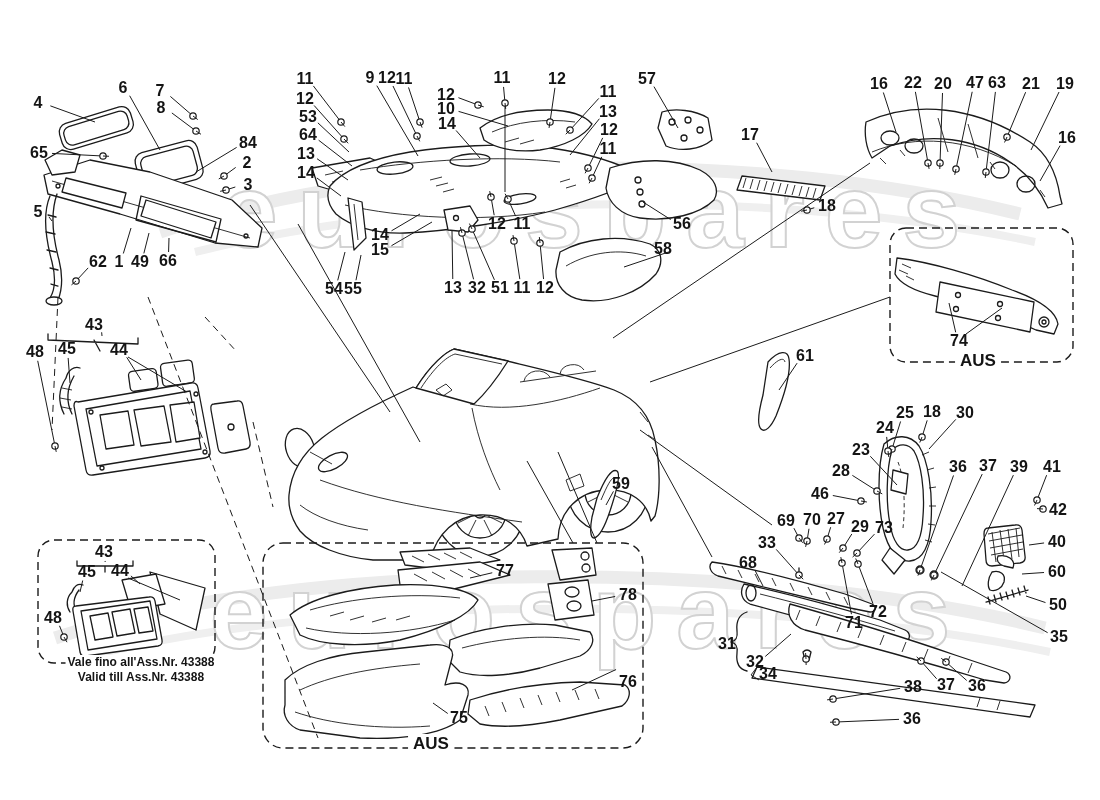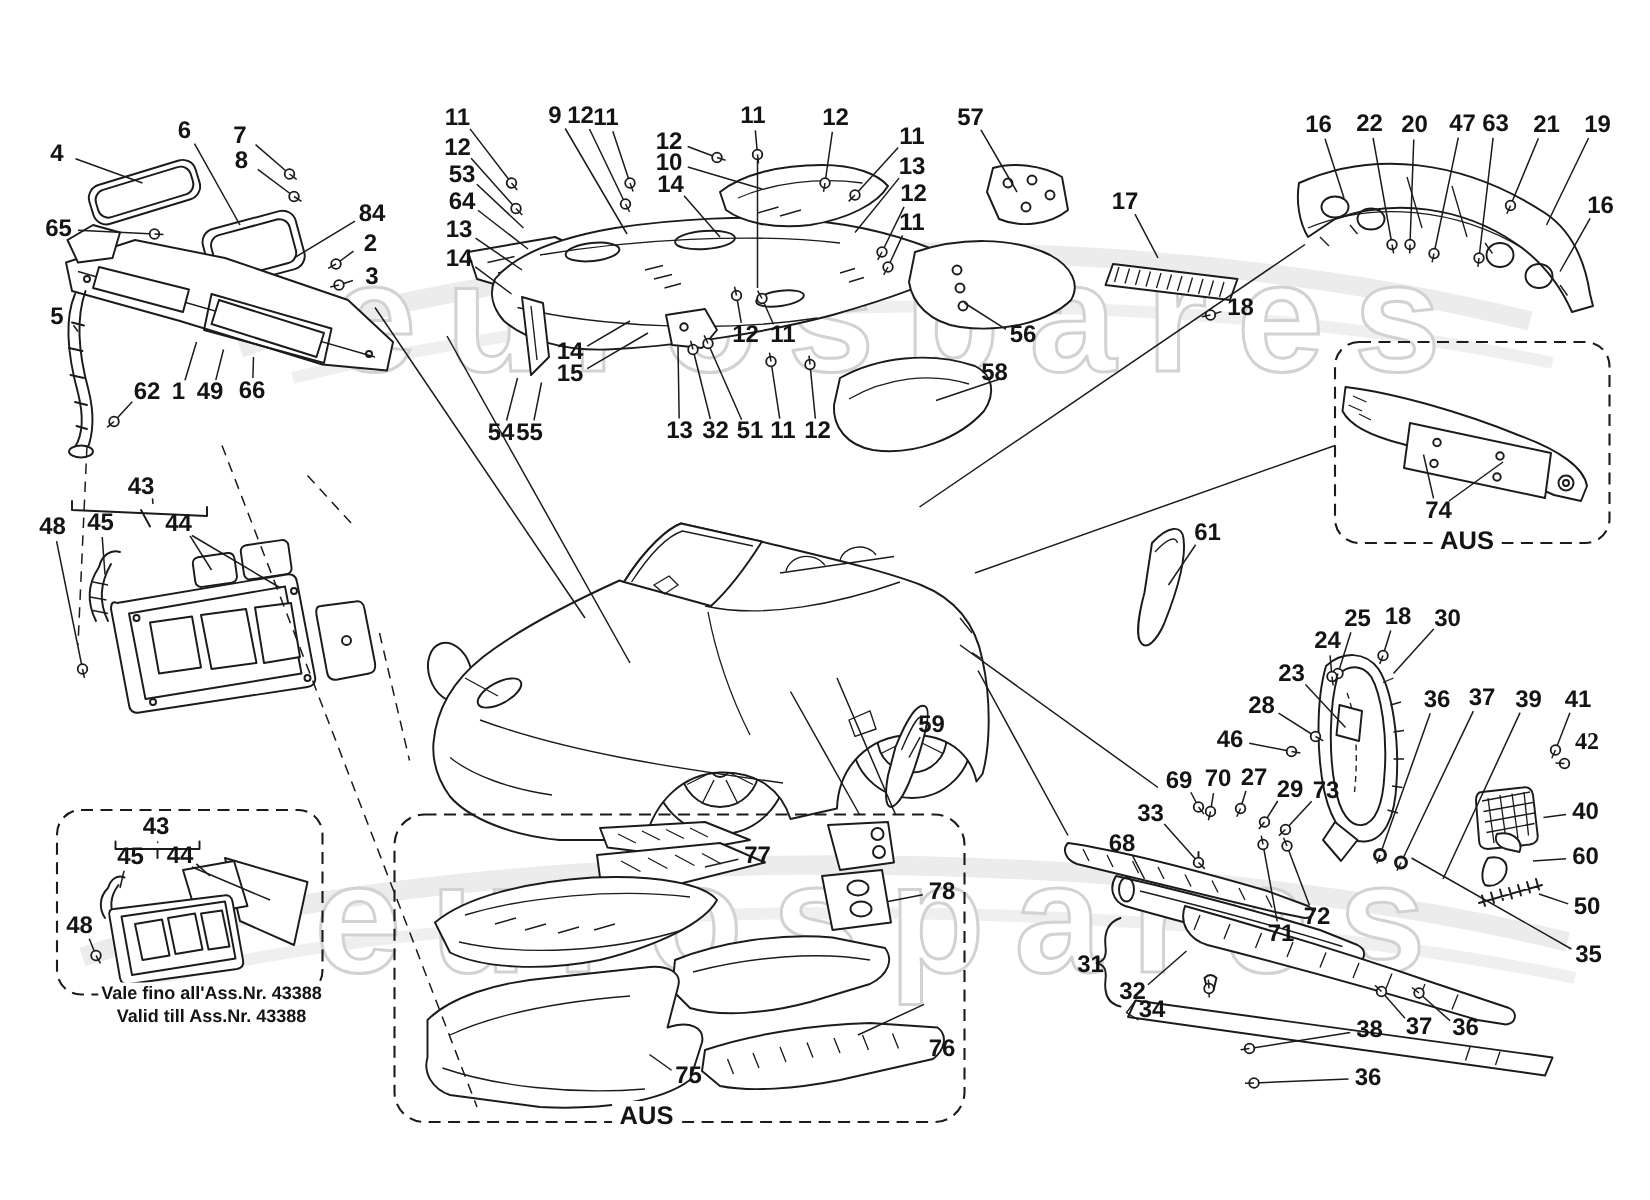--- a/index.html
+++ b/index.html
@@ -518,34 +518,34 @@
       <div class="callout" style="left: 67px; top: 349px;">45</div>
       <div class="callout" style="left: 119px; top: 350px;">44</div>
       <div class="callout" style="left: 621px; top: 484px;">59</div>
       <div class="callout" style="left: 805px; top: 356px;">61</div>
       <div class="callout" style="left: 104px; top: 552px;">43</div>
       <div class="callout" style="left: 87px; top: 572px;">45</div>
       <div class="callout" style="left: 120px; top: 571px;">44</div>
       <div class="callout" style="left: 53px; top: 618px;">48</div>
       <div class="callout" style="left: 505px; top: 571px;">77</div>
       <div class="callout" style="left: 628px; top: 595px;">78</div>
-      <div class="callout" style="left: 628px; top: 700px;">76</div>
+      <div class="callout" style="left: 628px; top: 682px;">76</div>
       <div class="callout" style="left: 459px; top: 718px;">75</div>
       <div class="callout" style="left: 905px; top: 413px;">25</div>
       <div class="callout" style="left: 932px; top: 412px;">18</div>
       <div class="callout" style="left: 965px; top: 413px;">30</div>
       <div class="callout" style="left: 885px; top: 428px;">24</div>
       <div class="callout" style="left: 861px; top: 450px;">23</div>
       <div class="callout" style="left: 841px; top: 471px;">28</div>
       <div class="callout" style="left: 820px; top: 494px;">46</div>
       <div class="callout" style="left: 958px; top: 467px;">36</div>
       <div class="callout" style="left: 988px; top: 466px;">37</div>
       <div class="callout" style="left: 1019px; top: 467px;">39</div>
       <div class="callout" style="left: 1052px; top: 467px;">41</div>
-      <div class="callout" style="left: 1058px; top: 495px; font-family: Liberation Serif, serif;">42</div>
+      <div class="callout" style="left: 1058px; top: 510px;">42</div>
       <div class="callout" style="left: 1057px; top: 542px;">40</div>
       <div class="callout" style="left: 1057px; top: 572px;">60</div>
       <div class="callout" style="left: 1058px; top: 605px;">50</div>
       <div class="callout" style="left: 1059px; top: 637px;">35</div>
       <div class="callout" style="left: 786px; top: 521px;">69</div>
       <div class="callout" style="left: 812px; top: 520px;">70</div>
       <div class="callout" style="left: 836px; top: 519px;">27</div>
       <div class="callout" style="left: 860px; top: 527px;">29</div>
       <div class="callout" style="left: 884px; top: 528px;">73</div>
       <div class="callout" style="left: 767px; top: 543px;">33</div>

